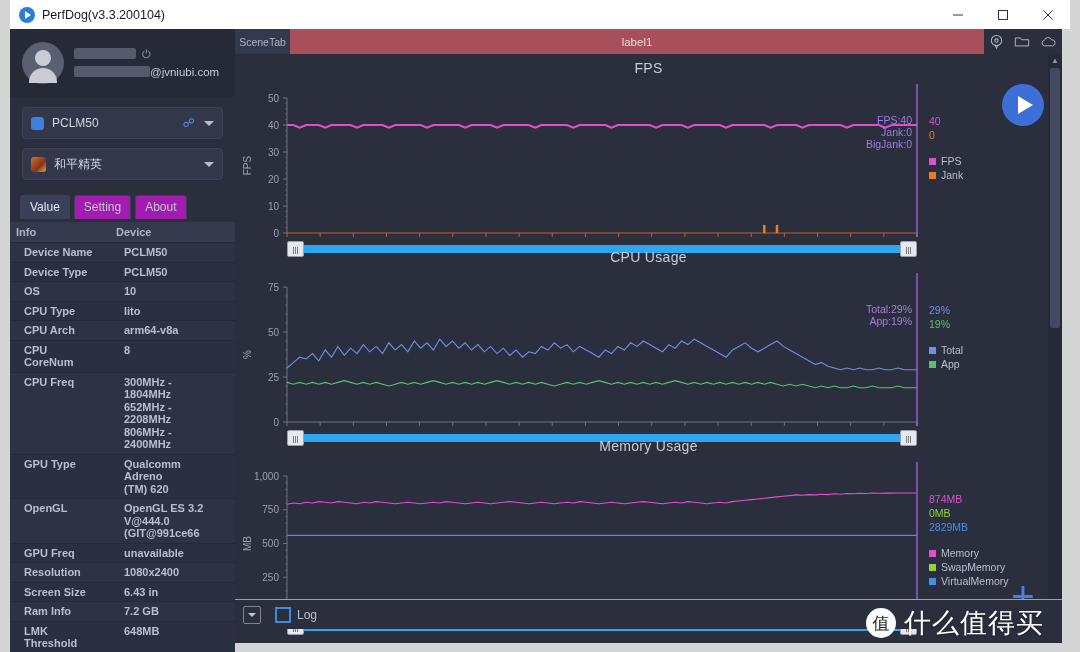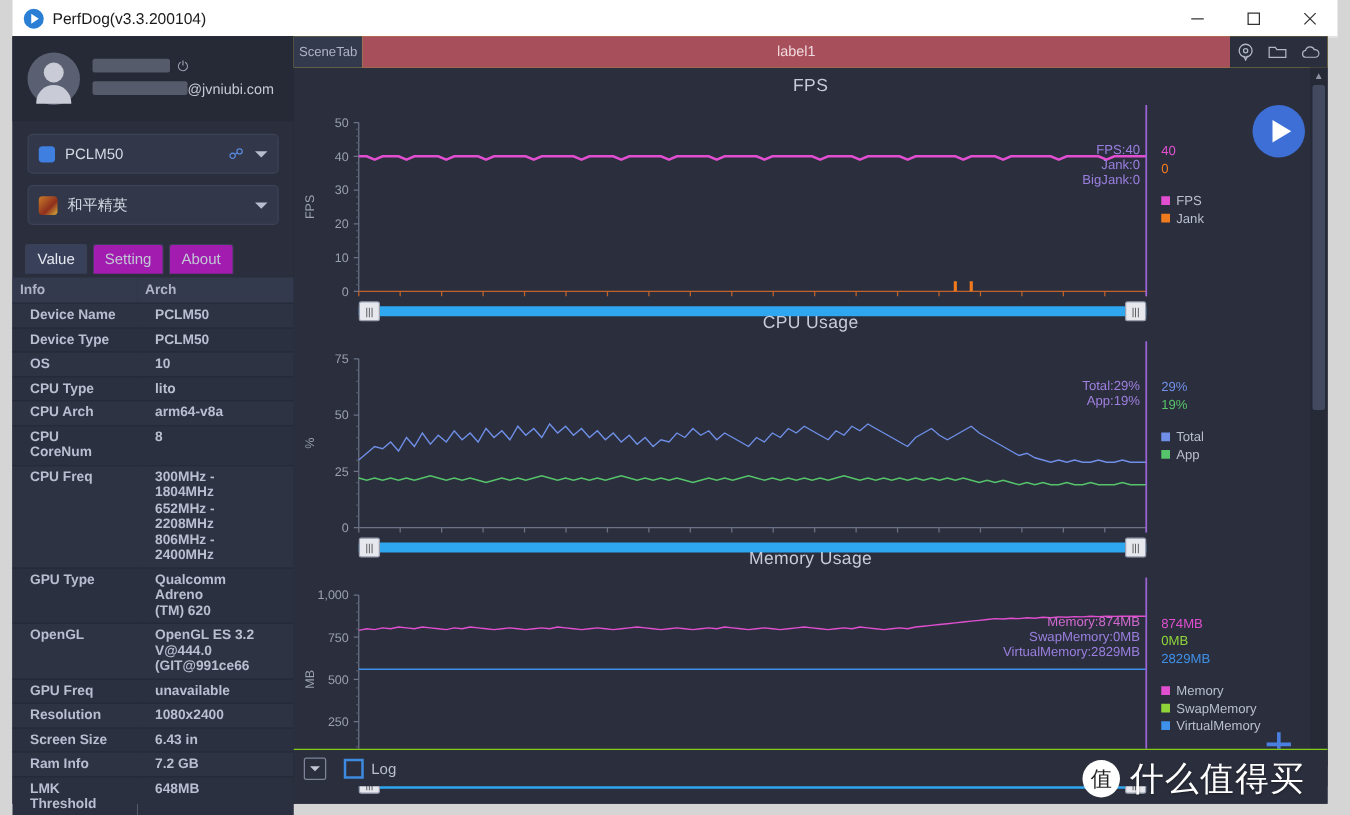--- a/index.html
+++ b/index.html
@@ -52,21 +52,21 @@
   table.info th{background:#343a4d;color:#aeb4c6;text-align:left;font-weight:bold;padding:4px 6px;
                 border-bottom:1px solid #252a38;}
   table.info td{color:#b9bfd0;padding:3px 14px;border-bottom:1px solid #252a38;font-weight:bold;
                 vertical-align:top;line-height:12.5px;}
   table.info tr:nth-child(odd) td{background:#2e3344;}
   table.info tr:nth-child(even) td{background:#2b3040;}
   table.info col.c1{width:100px;}
 
   
   .content{position:absolute;left:225px;top:0;right:0;height:614px;background:#2b2f3d;}
-  .scenebar{height:25px;display:flex;align-items:stretch;background:#fde047;text-align:right;}
+  .scenebar{height:25px;display:flex;align-items:stretch;background:#5eead4;text-align:right;}
   .scenetab{width:55px;display:flex;align-items:center;justify-content:center;font-size:10.5px;
             color:#aeb4c6;background:#343a4d;}
   .labelbar{flex:1 1 auto;background:#a7505c;display:flex;align-items:center;justify-content:center;
             font-size:11.5px;color:#f0d9dd;}
   .topicons{width:78px;display:flex;align-items:center;justify-content:space-around;background:#2b2f3d;}
   .topicons svg{display:block;}
 
   .charts{position:relative;height:589px;}
   .chart{position:relative;height:189px;}
   .chart-title{text-align:center;font-size:14px;color:#c8ccd8;padding-top:6px;letter-spacing:.3px;}
@@ -167,21 +167,21 @@
       </div>
 
       <table class="info">
         <colgroup>
             <col class="c1">
             <col>
           </colgroup>
         <thead>
             <tr>
           <th>Info</th>
-          <th>Arch</th>
+          <th>Device</th>
         </tr>
           </thead>
         <tbody id="info-body">
             <tr>
               <td>Device Name</td>
               <td>PCLM50</td>
             </tr>
             <tr>
               <td>Device Type</td>
               <td>PCLM50</td>
@@ -531,25 +531,20 @@
               <text x="615.6842105263158" y="173" text-anchor="middle" fill="#9aa0b0" font-size="9.5" font-family="&quot;Liberation Sans&quot;,sans-serif">9:04</text>
               <line x1="648.8421052631578" x2="648.8421052631578" y1="157" y2="161" stroke="#6b7286"></line>
               <text x="648.8421052631578" y="173" text-anchor="middle" fill="#9aa0b0" font-size="9.5" font-family="&quot;Liberation Sans&quot;,sans-serif">9:36</text>
               <line x1="682" x2="682" y1="157" y2="161" stroke="#6b7286"></line>
               <text x="682" y="173" text-anchor="middle" fill="#9aa0b0" font-size="9.5" font-family="&quot;Liberation Sans&quot;,sans-serif">10:29</text>
               <path d="M52.0 50.3 L58.4 49.0 L64.7 49.7 L71.1 48.3 L77.5 49.0 L83.8 47.6 L90.2 48.3 L96.5 49.0 L102.9 47.6 L109.3 48.3 L115.6 49.0 L122.0 49.7 L128.4 48.3 L134.7 49.0 L141.1 47.6 L147.5 48.3 L153.8 49.0 L160.2 49.7 L166.5 49.0 L172.9 48.3 L179.3 49.0 L185.6 49.7 L192.0 49.0 L198.4 48.3 L204.7 49.0 L211.1 47.6 L217.5 48.3 L223.8 49.0 L230.2 49.7 L236.5 49.0 L242.9 48.3 L249.3 49.0 L255.6 49.7 L262.0 49.0 L268.4 48.3 L274.7 47.6 L281.1 48.3 L287.5 49.0 L293.8 49.7 L300.2 49.0 L306.5 48.3 L312.9 49.0 L319.3 49.7 L325.6 49.0 L332.0 48.3 L338.4 49.0 L344.7 47.6 L351.1 48.3 L357.5 49.0 L363.8 49.7 L370.2 49.0 L376.5 48.3 L382.9 49.0 L389.3 49.7 L395.6 49.0 L402.0 48.3 L408.4 47.6 L414.7 48.3 L421.1 49.0 L427.5 49.7 L433.8 49.0 L440.2 48.3 L446.5 49.0 L452.9 47.6 L459.3 48.3 L465.6 49.0 L472.0 49.7 L478.4 49.0 L484.7 48.3 L491.1 49.0 L497.5 47.6 L503.8 47.0 L510.2 46.3 L516.5 45.6 L522.9 45.0 L529.3 44.3 L535.6 43.6 L542.0 42.9 L548.4 42.3 L554.7 41.6 L561.1 40.9 L567.5 41.2 L573.8 40.6 L580.2 40.9 L586.5 40.2 L592.9 40.6 L599.3 39.8 L605.6 40.2 L612.0 39.5 L618.4 39.8 L624.7 39.3 L631.1 39.5 L637.5 39.0 L643.8 39.3 L650.2 39.0 L656.5 39.1 L662.9 39.0 L669.3 39.0 L675.6 39.0 L682.0 39.0" fill="none" stroke="#e14fd0" stroke-width="1.1"></path>
               <path d="M52.0 157.0 L58.4 157.0 L64.7 157.0 L71.1 157.0 L77.5 157.0 L83.8 157.0 L90.2 157.0 L96.5 157.0 L102.9 157.0 L109.3 157.0 L115.6 157.0 L122.0 157.0 L128.4 157.0 L134.7 157.0 L141.1 157.0 L147.5 157.0 L153.8 157.0 L160.2 157.0 L166.5 157.0 L172.9 157.0 L179.3 157.0 L185.6 157.0 L192.0 157.0 L198.4 157.0 L204.7 157.0 L211.1 157.0 L217.5 157.0 L223.8 157.0 L230.2 157.0 L236.5 157.0 L242.9 157.0 L249.3 157.0 L255.6 157.0 L262.0 157.0 L268.4 157.0 L274.7 157.0 L281.1 157.0 L287.5 157.0 L293.8 157.0 L300.2 157.0 L306.5 157.0 L312.9 157.0 L319.3 157.0 L325.6 157.0 L332.0 157.0 L338.4 157.0 L344.7 157.0 L351.1 157.0 L357.5 157.0 L363.8 157.0 L370.2 157.0 L376.5 157.0 L382.9 157.0 L389.3 157.0 L395.6 157.0 L402.0 157.0 L408.4 157.0 L414.7 157.0 L421.1 157.0 L427.5 157.0 L433.8 157.0 L440.2 157.0 L446.5 157.0 L452.9 157.0 L459.3 157.0 L465.6 157.0 L472.0 157.0 L478.4 157.0 L484.7 157.0 L491.1 157.0 L497.5 157.0 L503.8 157.0 L510.2 157.0 L516.5 157.0 L522.9 157.0 L529.3 157.0 L535.6 157.0 L542.0 157.0 L548.4 157.0 L554.7 157.0 L561.1 157.0 L567.5 157.0 L573.8 157.0 L580.2 157.0 L586.5 157.0 L592.9 157.0 L599.3 157.0 L605.6 157.0 L612.0 157.0 L618.4 157.0 L624.7 157.0 L631.1 157.0 L637.5 157.0 L643.8 157.0 L650.2 157.0 L656.5 157.0 L662.9 157.0 L669.3 157.0 L675.6 157.0 L682.0 157.0" fill="none" stroke="#8fd53a" stroke-width="1.1"></path>
               <path d="M52.0 81.4 L58.4 81.4 L64.7 81.4 L71.1 81.4 L77.5 81.4 L83.8 81.4 L90.2 81.4 L96.5 81.4 L102.9 81.4 L109.3 81.4 L115.6 81.4 L122.0 81.4 L128.4 81.4 L134.7 81.4 L141.1 81.4 L147.5 81.4 L153.8 81.4 L160.2 81.4 L166.5 81.4 L172.9 81.4 L179.3 81.4 L185.6 81.4 L192.0 81.4 L198.4 81.4 L204.7 81.4 L211.1 81.4 L217.5 81.4 L223.8 81.4 L230.2 81.4 L236.5 81.4 L242.9 81.4 L249.3 81.4 L255.6 81.4 L262.0 81.4 L268.4 81.4 L274.7 81.4 L281.1 81.4 L287.5 81.4 L293.8 81.4 L300.2 81.4 L306.5 81.4 L312.9 81.4 L319.3 81.4 L325.6 81.4 L332.0 81.4 L338.4 81.4 L344.7 81.4 L351.1 81.4 L357.5 81.4 L363.8 81.4 L370.2 81.4 L376.5 81.4 L382.9 81.4 L389.3 81.4 L395.6 81.4 L402.0 81.4 L408.4 81.4 L414.7 81.4 L421.1 81.4 L427.5 81.4 L433.8 81.4 L440.2 81.4 L446.5 81.4 L452.9 81.4 L459.3 81.4 L465.6 81.4 L472.0 81.4 L478.4 81.4 L484.7 81.4 L491.1 81.4 L497.5 81.4 L503.8 81.4 L510.2 81.4 L516.5 81.4 L522.9 81.4 L529.3 81.4 L535.6 81.4 L542.0 81.4 L548.4 81.4 L554.7 81.4 L561.1 81.4 L567.5 81.4 L573.8 81.4 L580.2 81.4 L586.5 81.4 L592.9 81.4 L599.3 81.4 L605.6 81.4 L612.0 81.4 L618.4 81.4 L624.7 81.4 L631.1 81.4 L637.5 81.4 L643.8 81.4 L650.2 81.4 L656.5 81.4 L662.9 81.4 L669.3 81.4 L675.6 81.4 L682.0 81.4" fill="none" stroke="#3f90e8" stroke-width="1.1"></path>
               <line x1="682" x2="682" y1="8" y2="161" stroke="#9b63d6" stroke-width="1.4"></line>
             </svg>
-            <div class="ann" style="left: 677px; top: 60px; transform: translateX(-100%); text-align: right; color: rgb(208, 106, 208);">
-              <div style="color: rgb(208, 106, 208);">Memory:874MB</div>
-              <div style="color: rgb(155, 127, 224);">SwapMemory:0MB</div>
-              <div style="color: rgb(155, 127, 224);">VirtualMemory:2829MB</div>
-            </div>
             <div class="vals" style="left: 694px; top: 60px;">
               <div style="color: rgb(225, 79, 208);">874MB</div>
               <div style="color: rgb(143, 213, 58);">0MB</div>
               <div style="color: rgb(63, 144, 232);">2829MB</div>
             </div>
             <div class="legend" style="left: 694px; top: 114px;">
               <div><i style="background: rgb(225, 79, 208);"></i><span>Memory</span></div>
               <div><i style="background: rgb(143, 213, 58);"></i><span>SwapMemory</span></div>
               <div><i style="background: rgb(63, 144, 232);"></i><span>VirtualMemory</span></div>
             </div>

